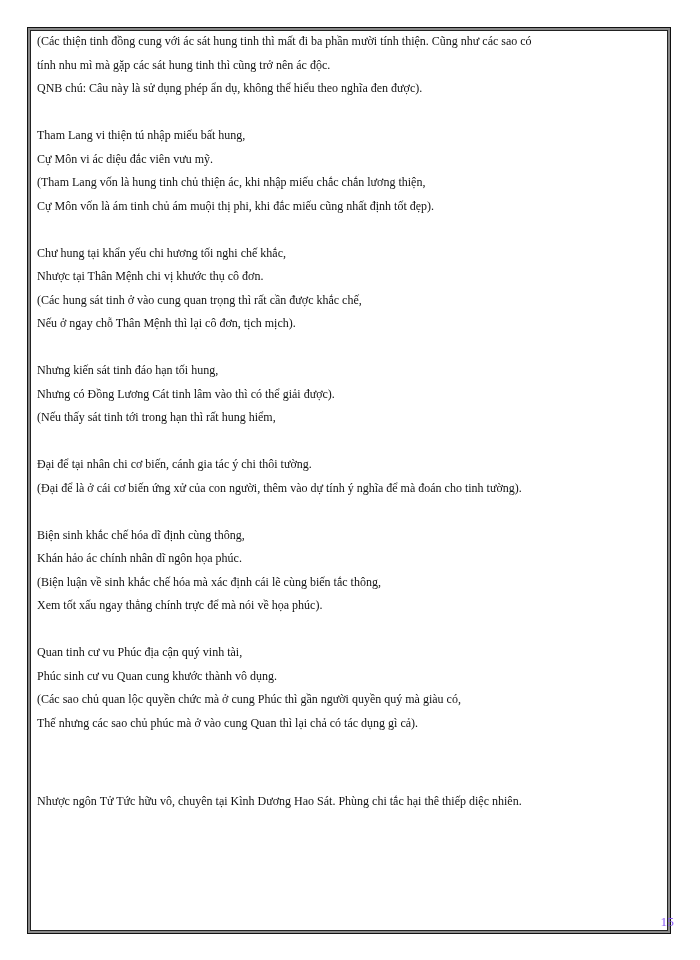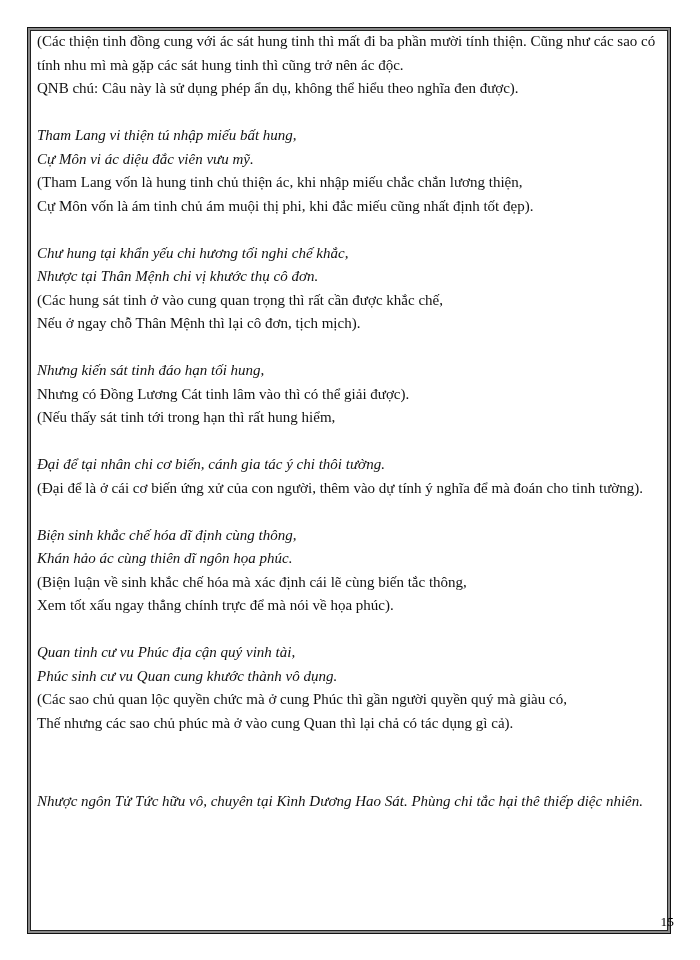--- a/index.html
+++ b/index.html
@@ -9,30 +9,30 @@
       box-sizing: border-box; border: 1px solid #111;
       background: #8a8a8a; padding: 2px;
     }
     .frame-inner {
       width: 100%; height: 100%; box-sizing: border-box;
       border: 1px solid #222; background: #ffffff; position: relative;
     }
     .content {
       position: absolute; left: 37px; top: 30px; width: 590px;
       font-family: "Liberation Serif", "DejaVu Serif", serif;
-      font-size: 15px; color: #111; line-height: 23.5px;
+      font-size: 12px; color: #111; line-height: 23.5px;
     }
     .line { white-space: nowrap; }
-    .it { font-style: italic; }
+    .it { }
     .gap { height: 23.5px; }
     .gap-lg { height: 31px; }
     .page-num {
       position: absolute; right: 26px; bottom: 30px;
       font-family: "Liberation Serif", "DejaVu Serif", serif;
-      font-size: 13.4px; color: #000000;
+      font-size: 13.4px; color: #8b5cf6;
     }
   </style>
 </head>
 <body>
 
 <div class="frame-outer">
   <div class="frame-inner"></div>
 </div>
 
 <div class="content">
@@ -67,21 +67,21 @@
   <div class="gap"></div>
 
   <div>
     <div class="line it">Đại để tại nhân chi cơ biến, cánh gia tác ý chi thôi tường.</div>
     <div class="line">(Đại để là ở cái cơ biến ứng xử của con người, thêm vào dự tính ý nghĩa để mà đoán cho tinh tường).</div>
   </div>
   <div class="gap"></div>
 
   <div>
     <div class="line it">Biện sinh khắc chế hóa dĩ định cùng thông,</div>
-    <div class="line it">Khán hảo ác cùng thiên dĩ ngôn họa phúc.</div>
+    <div class="line it">Khán hảo ác chính nhân dĩ ngôn họa phúc.</div>
     <div class="line">(Biện luận về sinh khắc chế hóa mà xác định cái lẽ cùng biến tắc thông,</div>
     <div class="line">Xem tốt xấu ngay thẳng chính trực để mà nói về họa phúc).</div>
   </div>
   <div class="gap"></div>
 
   <div>
     <div class="line it">Quan tinh cư vu Phúc địa cận quý vinh tài,</div>
     <div class="line it">Phúc sinh cư vu Quan cung khước thành vô dụng.</div>
     <div class="line">(Các sao chủ quan lộc quyền chức mà ở cung Phúc thì gần người quyền quý mà giàu có,</div>
     <div class="line">Thế nhưng các sao chủ phúc mà ở vào cung Quan thì lại chả có tác dụng gì cả).</div>

